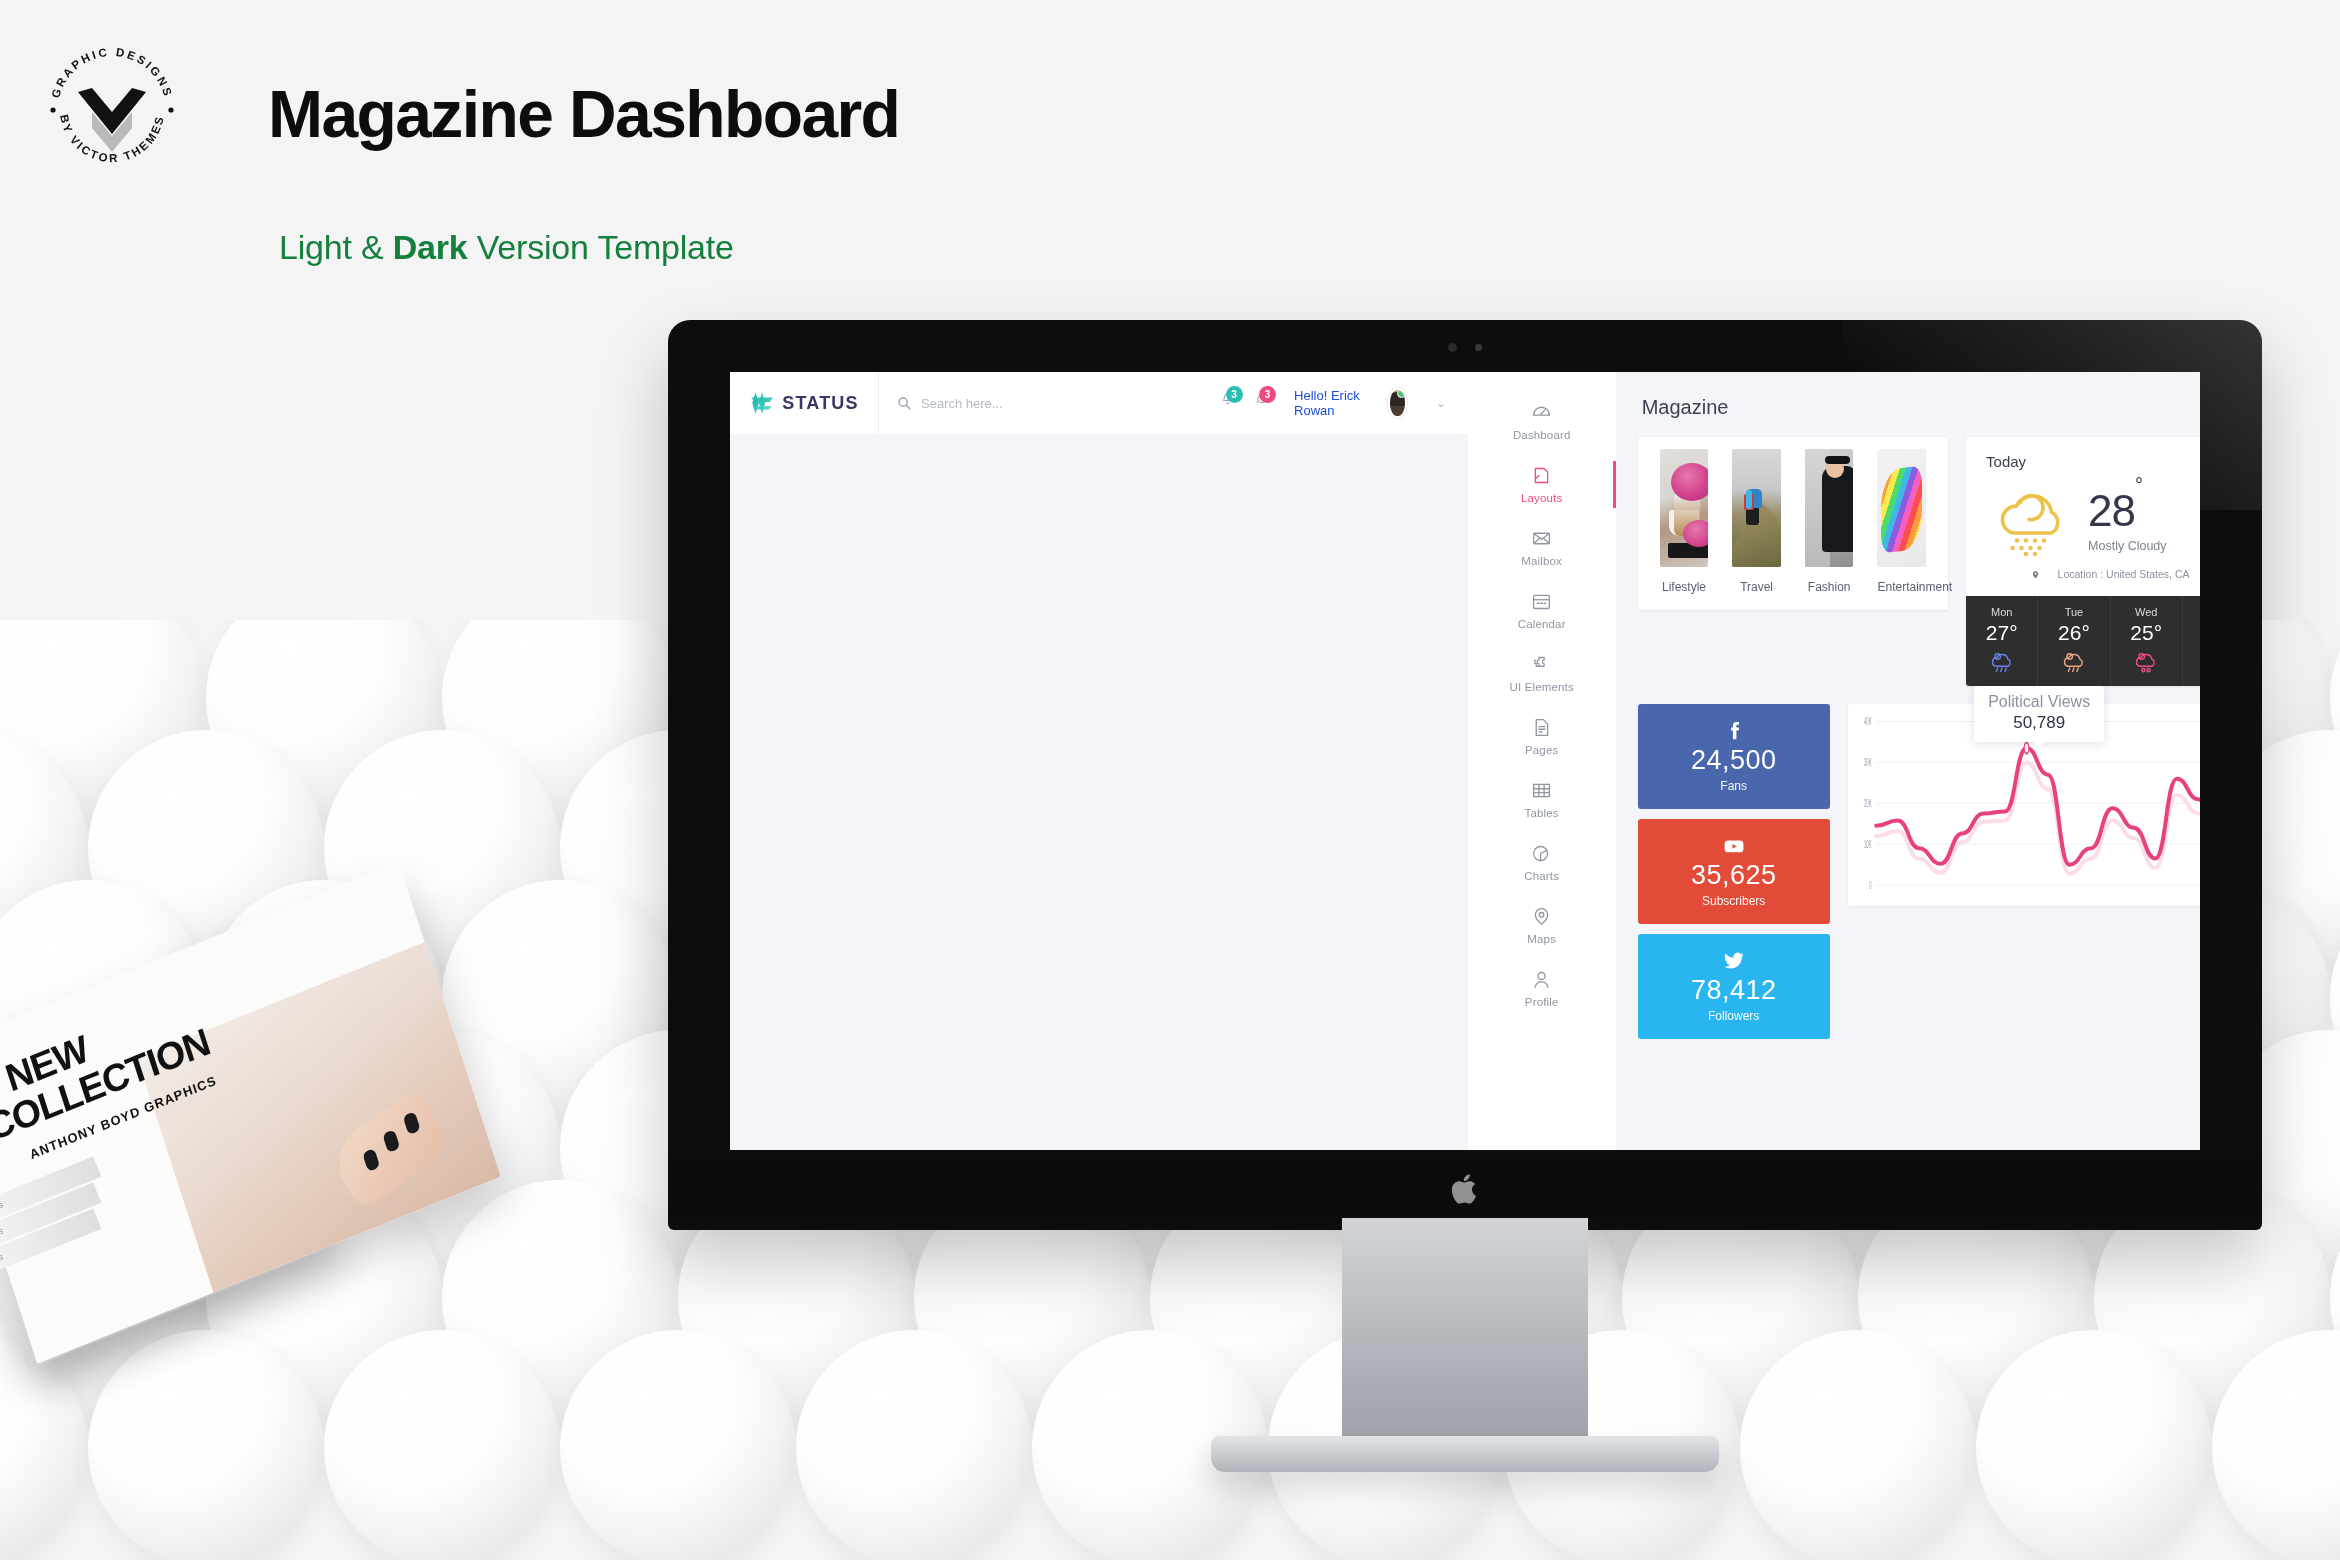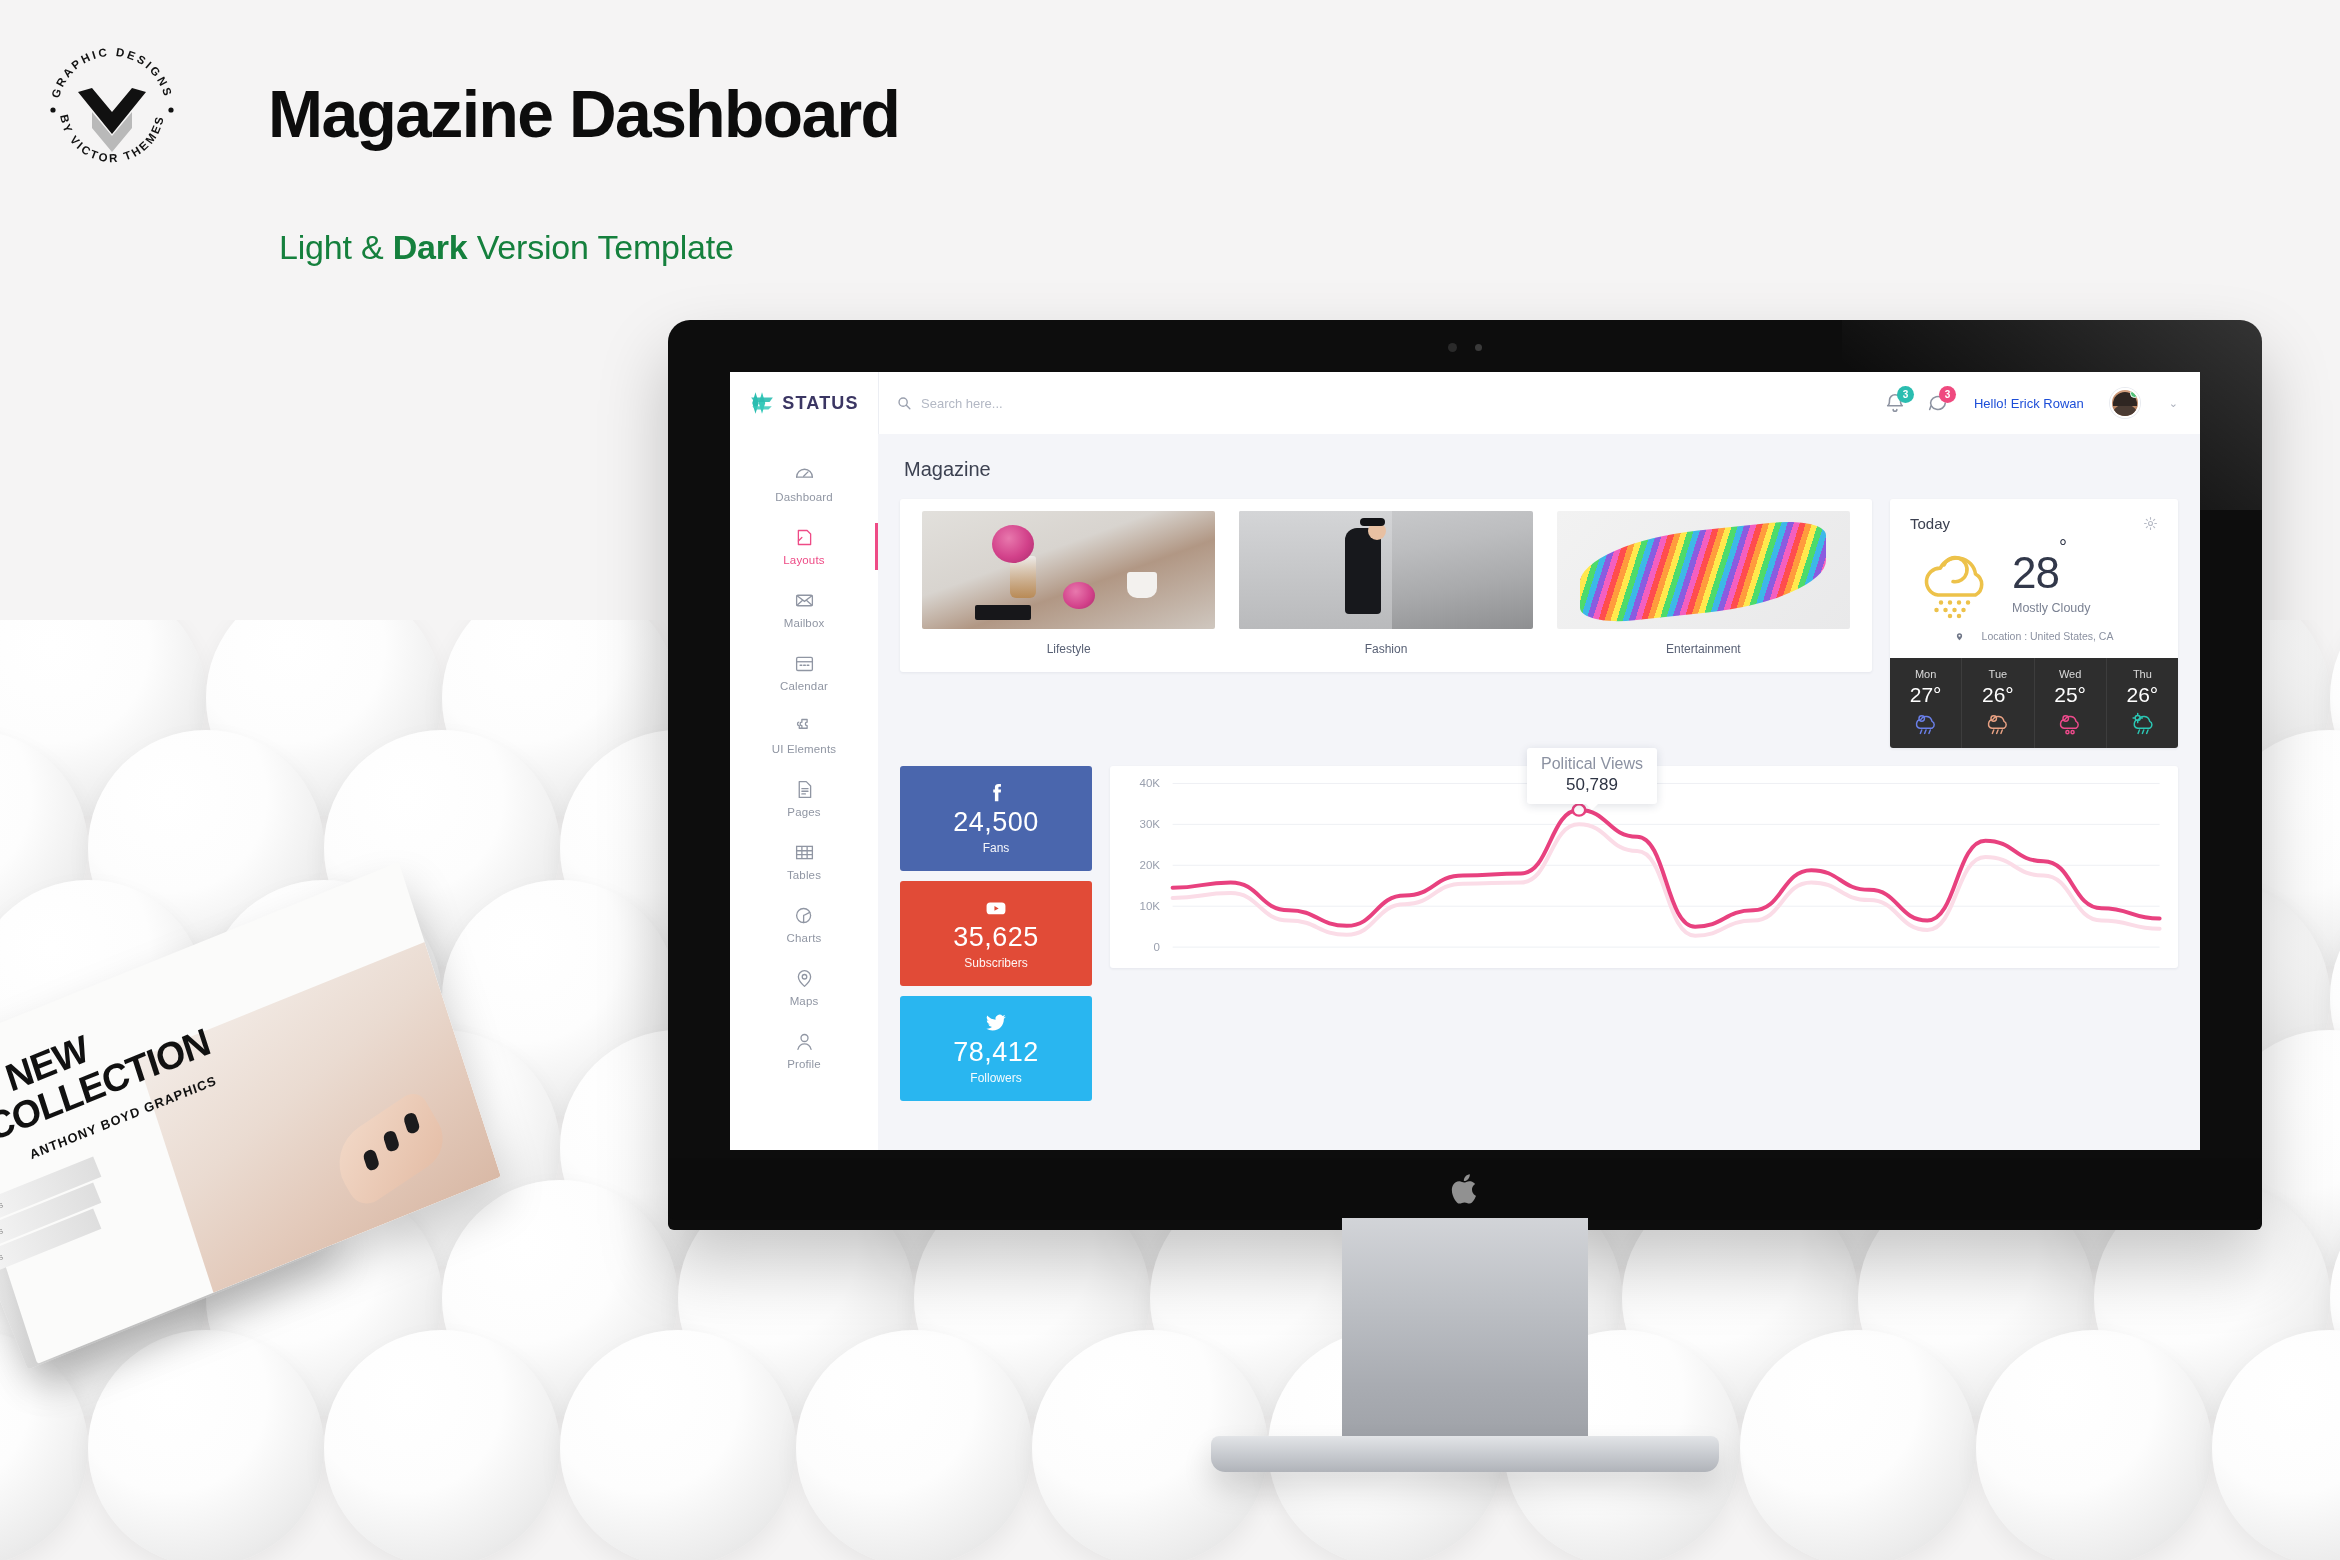--- a/index.html
+++ b/index.html
@@ -71,21 +71,21 @@
     background: linear-gradient(180deg,#d2d4d8 0%,#bdc0c5 38%,#a9acb2 75%, #9fa2a8 100%);
   }
   .stand-base {
     position:absolute; left:50%; transform:translateX(-50%); top:1116px; width:508px; height:36px;
     background: linear-gradient(180deg,#e2e4e7 0%,#c6c9ce 55%,#b0b3b9 100%);
     border-radius: 8px 8px 14px 14px;
     box-shadow: 0 16px 30px rgba(0,0,0,0.14);
   }
 
   
-  .app { position:absolute; inset:0; display:flex; flex-direction:column; background:#f4f5f9; }
+  .app { position:absolute; inset:0; display:flex; flex-direction:row; background:#f4f5f9; }
 
   .topbar { height: 62px; display:flex; align-items:stretch; background:#ffffff; flex:0 0 62px; }
   .logo-box { width: 148px; display:flex; align-items:center; justify-content:center; gap:7px; background:#fff; }
   .logo-mark { width: 26px; height: 26px; }
   .logo-text { font-size: 18px; font-weight: 700; color: #3b3663; letter-spacing: 1.2px; }
   .topbar-right-wrap { flex:1; display:flex; align-items:center; border-left:1px solid #eceef3; padding: 0 22px 0 18px; }
   .search-wrap { display:flex; align-items:center; gap:10px; flex:1; }
   .search-ico { width:14px; height:14px; color:#9aa0ae; }
   .search-input {
     border:none; outline:none; background:transparent; font-size:13px; color:#6c7382;
@@ -505,20 +505,30 @@
                     <div class="cat-img img-lifestyle">
                       <span class="bk"></span>
                         <span class="cup"></span>
                         <span class="vase"></span>
                         <span class="pe1"></span>
                         <span class="pe2"></span>
                     </div>
                     <div class="cat-name">Lifestyle</div>
                   </div>
                   <div class="cat">
+                    <div class="cat-img img-travel">
+                      <span class="ridge"></span>
+                        <span class="hiker"></span>
+                        <span class="jacket"></span>
+                        <span class="pack"></span>
+                        <span class="mat"></span>
+                    </div>
+                    <div class="cat-name">Travel</div>
+                  </div>
+                  <div class="cat">
                     <div class="cat-img img-fashion">
                       <span class="wall"></span>
                         <span class="person"></span>
                         <span class="head"></span>
                         <span class="hat"></span>
                     </div>
                     <div class="cat-name">Fashion</div>
                   </div>
                   <div class="cat">
                     <div class="cat-img img-ent">

